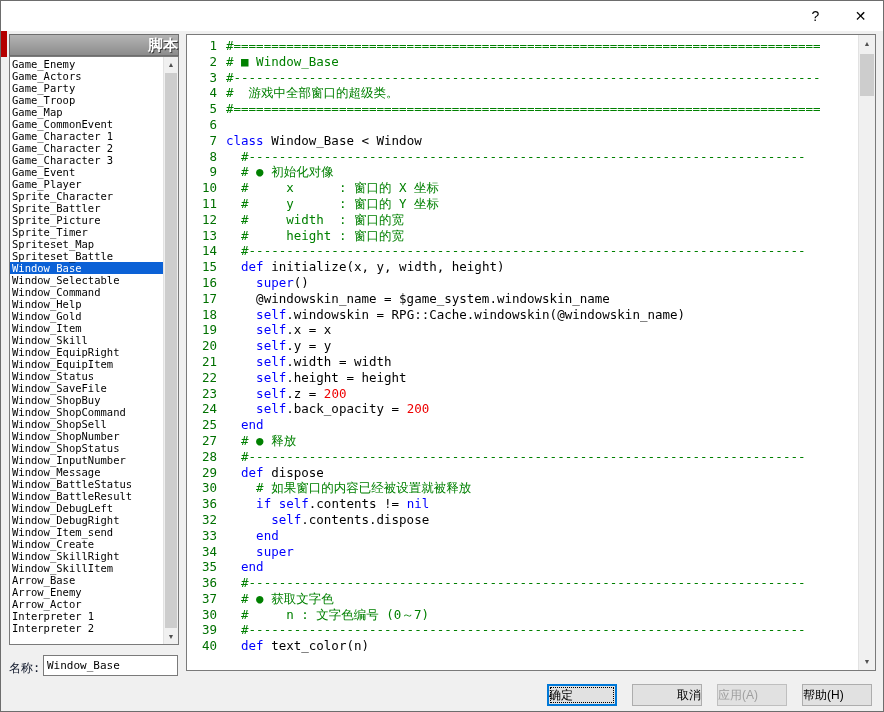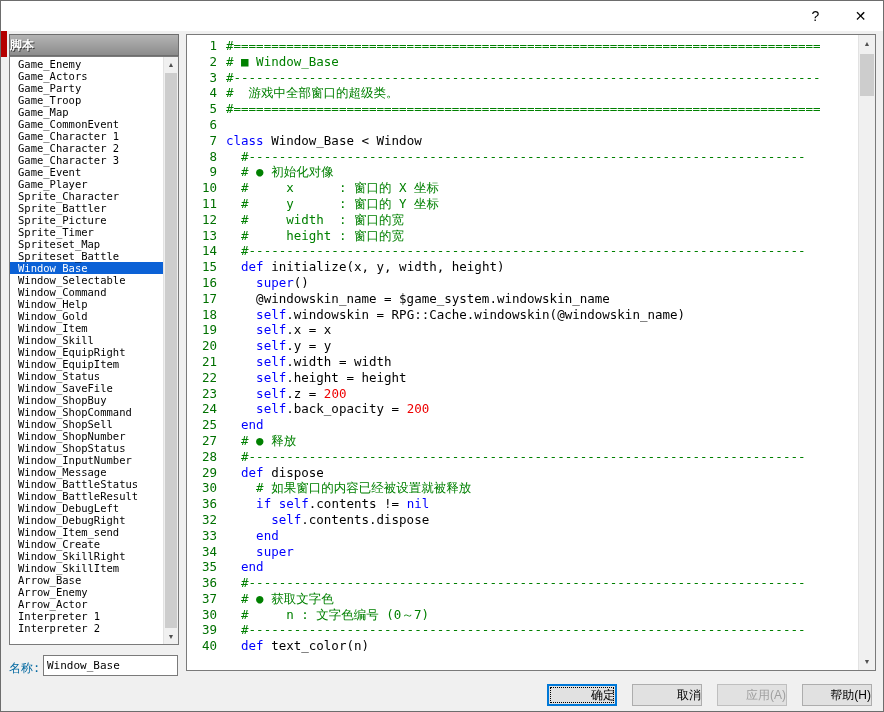--- a/index.html
+++ b/index.html
@@ -15,70 +15,70 @@
             font-size:14px; color:#000; cursor:default; }
   .tb-help { right:45px; }
   .tb-close { right:0; }
 
   
   .red-marker { position:absolute; left:0; top:30px; width:6px; height:26px; background:#b40000; }
 
   
   .sidebar-header { position:absolute; left:8px; top:33px; width:170px; height:22px;
                     background:linear-gradient(#b4b4b4,#8c8c8c); border:1px solid #6e6e6e;
-                    color:#fff; font-weight:bold; font-size:12px; line-height:20px; text-align:left;
+                    color:#fff; font-weight:bold; font-size:15px; line-height:20px; text-align:right;
                     text-shadow:1px 1px 0 #3a3a3a; }
   .script-list { position:absolute; left:8px; top:55px; width:170px; height:589px;
                  background:#fff; border:1px solid #7a7a7a; }
   .script-list-items { position:absolute; left:0; top:1px; right:15px; bottom:0; overflow:hidden; }
-  .list-item { height:12px; line-height:12px; padding-left:8px; white-space:pre;
+  .list-item { height:12px; line-height:12px; padding-left:2px; white-space:pre;
                font-family:"DejaVu Sans Mono", monospace; font-size:10.5px; color:#000; }
   .list-item.selected { background:var(--selection); color:#fff; }
 
   
   .vscroll { position:absolute; top:0; right:0; bottom:0; background:#f0f0f0; }
   .vscroll .sb-btn { position:absolute; left:0; right:0; text-align:center; color:#505050;
                      font-size:7px; background:#f0f0f0; }
   .vscroll .sb-up { top:0; }
   .vscroll .sb-down { bottom:0; }
   .vscroll .sb-thumb { position:absolute; left:1px; right:1px; background:#cdcdcd; }
   .list-scroll { width:15px; border-left:1px solid #e2e2e2; }
   .list-scroll .sb-btn { height:15px; line-height:15px; }
   .list-scroll .sb-thumb { top:16px; bottom:16px; }
   .editor-scroll { width:17px; border-left:1px solid #e2e2e2; }
   .editor-scroll .sb-btn { height:17px; line-height:17px; }
   .editor-scroll .sb-thumb { top:19px; height:42px; }
 
   
   .name-label { position:absolute; left:8px; top:659px; font-size:12px;
-                font-family:"DejaVu Sans Mono", monospace; color:#0369a1; }
+                font-family:"DejaVu Sans Mono", monospace; color:#0f172a; }
   .name-input { position:absolute; left:42px; top:654px; width:135px; height:21px;
                 border:1px solid #7a7a7a; background:#fff; padding:0 3px;
                 font-family:"DejaVu Sans Mono", monospace; font-size:11px; color:#000; }
 
   
   .editor { position:absolute; left:185px; top:33px; width:690px; height:637px;
             background:#fff; border:1px solid #7a7a7a; }
   .code-area { position:absolute; left:0; top:0; right:17px; bottom:0; overflow:hidden; padding-top:3px; }
   .code-line { height:15.8px; white-space:pre; font-family:"DejaVu Sans Mono", monospace;
                font-size:12.5px; line-height:15.8px; }
   .line-no { display:inline-block; width:30px; text-align:right; margin-right:9px;
              color:var(--linenum); }
   .tok-cm  { color:var(--comment); }
   .tok-kw  { color:var(--keyword); }
   .tok-num { color:var(--number); }
   .tok-df  { color:var(--text); }
 
   
   .btn { position:absolute; top:683px; width:70px; height:22px; background:#e1e1e1;
-         border:1px solid #adadad; font-size:12px; text-align:right; line-height:20px;
+         border:1px solid #adadad; font-size:12px; text-align:left; line-height:20px;
          color:#000; cursor:default; }
   .btn-ok     { left:546px; border:2px solid #0078d7; line-height:18px;
                 outline:1px dotted #000; outline-offset:-4px; }
-  .btn-cancel { left:631px; }
+  .btn-cancel { left:631px;padding-left:44px; }
   .btn-apply  { left:716px; color:#9f9f9f; border-color:#bfbfbf; }
   .btn-help   { left:801px; }
 </style>
 </head>
 <body>
 
 <div class="dialog">
 
   <div class="titlebar">
     <span class="title">脚本编辑器</span>

